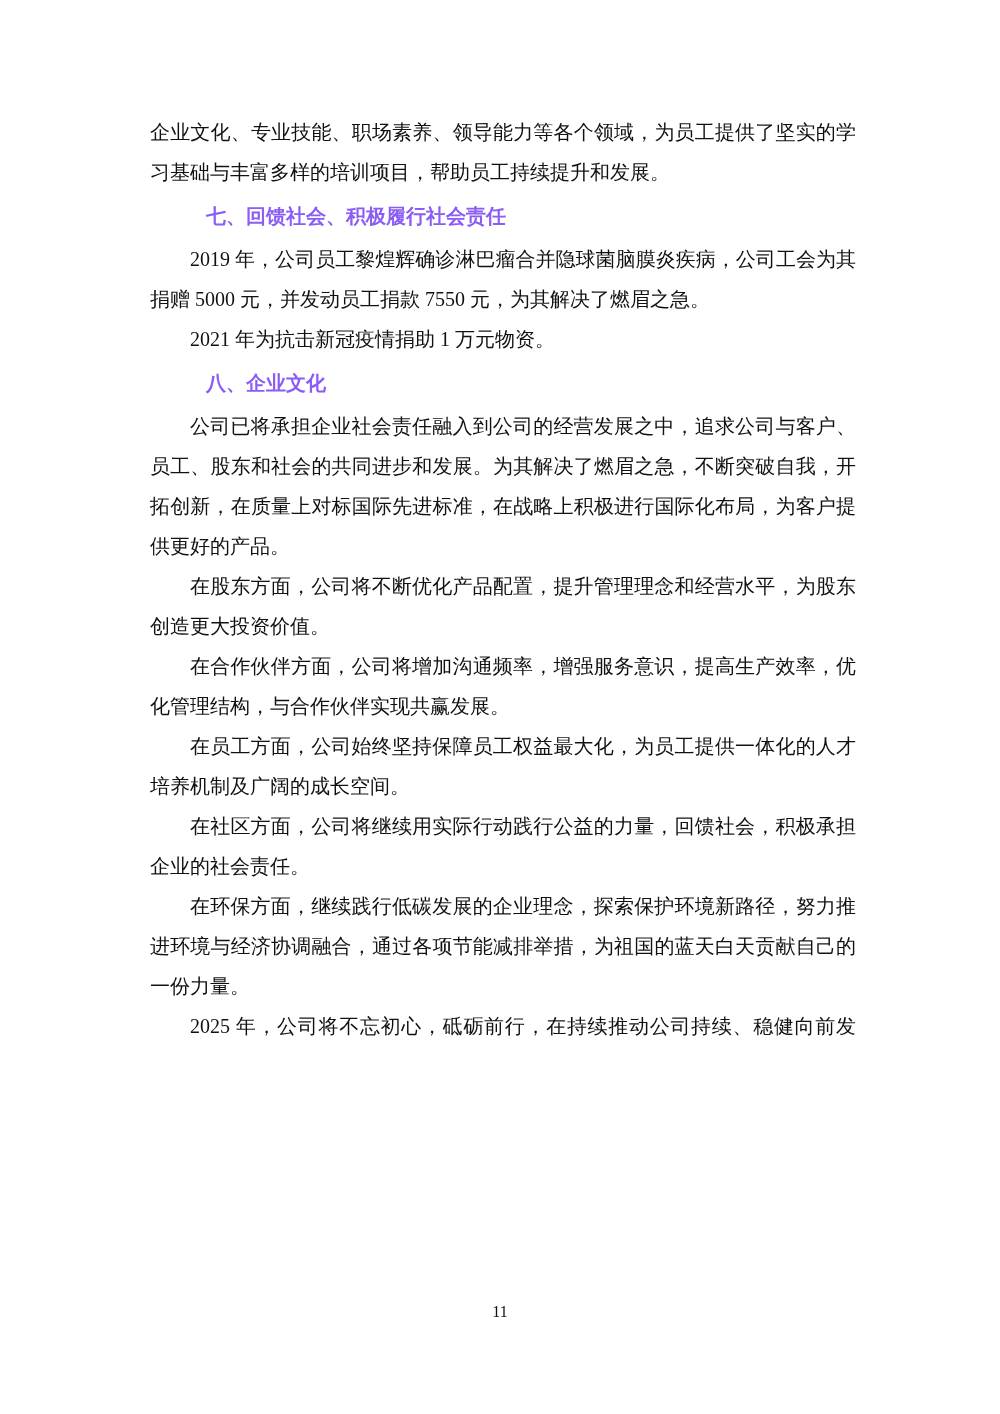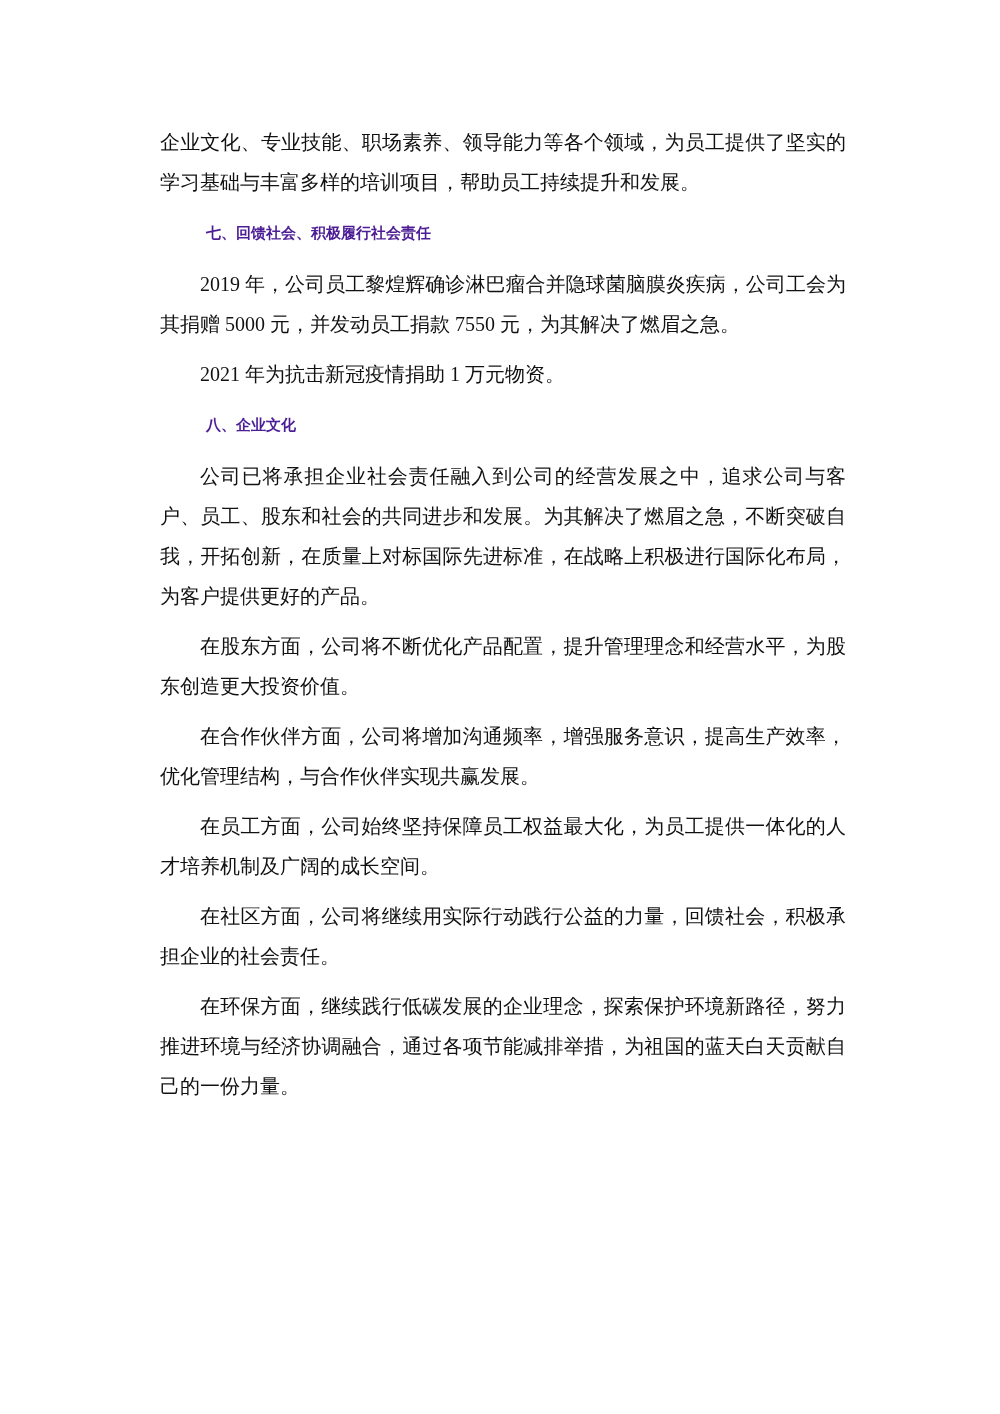--- a/index.html
+++ b/index.html
@@ -21,32 +21,32 @@
     position: absolute;
     left: 150px;
     top: 112px;
     width: 706px;
     font-size: 20px;
     line-height: 40px;
     text-align: justify;
     text-justify: inter-character;
     word-break: break-all;
   }
-  .block { margin: 10px; }
+  .block { margin: 0; }
   .block.paragraph { text-indent: 2em; }
   .block.paragraph-continuation { text-indent: 0; }
   .block.heading {
     font-family: "Liberation Sans", "DejaVu Sans", sans-serif;
     font-weight: bold;
-    font-size: 15px;
+    font-size: 20px;
     line-height: 42px;
     text-indent: 56px;
     text-align: left;
     margin: 3px 0 2px 0;
-    color: #4c1d95;
+    color: #8b5cf6;
   }
   .block.full-justify { text-align-last: justify; }
   .page-footer {
     position: absolute;
     left: 0;
     right: 0;
     top: 1303px;
     text-align: center;
   }
   .page-number {
@@ -64,14 +64,18 @@
       <div class="block heading">七、回馈社会、积极履行社会责任</div>
       <div class="block paragraph">2019 年，公司员工黎煌辉确诊淋巴瘤合并隐球菌脑膜炎疾病，公司工会为其捐赠 5000 元，并发动员工捐款 7550 元，为其解决了燃眉之急。</div>
       <div class="block paragraph">2021 年为抗击新冠疫情捐助 1 万元物资。</div>
       <div class="block heading">八、企业文化</div>
       <div class="block paragraph">公司已将承担企业社会责任融入到公司的经营发展之中，追求公司与客户、员工、股东和社会的共同进步和发展。为其解决了燃眉之急，不断突破自我，开拓创新，在质量上对标国际先进标准，在战略上积极进行国际化布局，为客户提供更好的产品。</div>
       <div class="block paragraph">在股东方面，公司将不断优化产品配置，提升管理理念和经营水平，为股东创造更大投资价值。</div>
       <div class="block paragraph">在合作伙伴方面，公司将增加沟通频率，增强服务意识，提高生产效率，优化管理结构，与合作伙伴实现共赢发展。</div>
       <div class="block paragraph">在员工方面，公司始终坚持保障员工权益最大化，为员工提供一体化的人才培养机制及广阔的成长空间。</div>
       <div class="block paragraph">在社区方面，公司将继续用实际行动践行公益的力量，回馈社会，积极承担企业的社会责任。</div>
       <div class="block paragraph">在环保方面，继续践行低碳发展的企业理念，探索保护环境新路径，努力推进环境与经济协调融合，通过各项节能减排举措，为祖国的蓝天白天贡献自己的一份力量。</div>
+      <div class="block paragraph full-justify">2025 年，公司将不忘初心，砥砺前行，在持续推动公司持续、稳健向前发</div>
     </main>
+  <footer class="page-footer">
+    <span class="page-number">11</span>
+  </footer>
 </div>
 
 </body></html>

